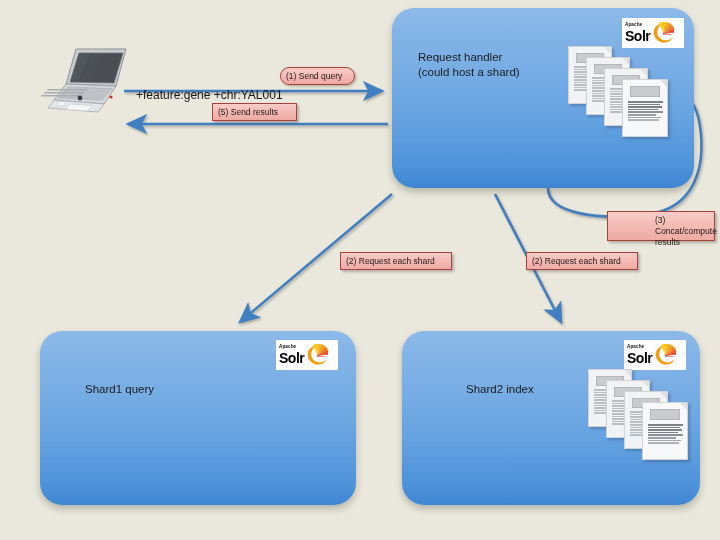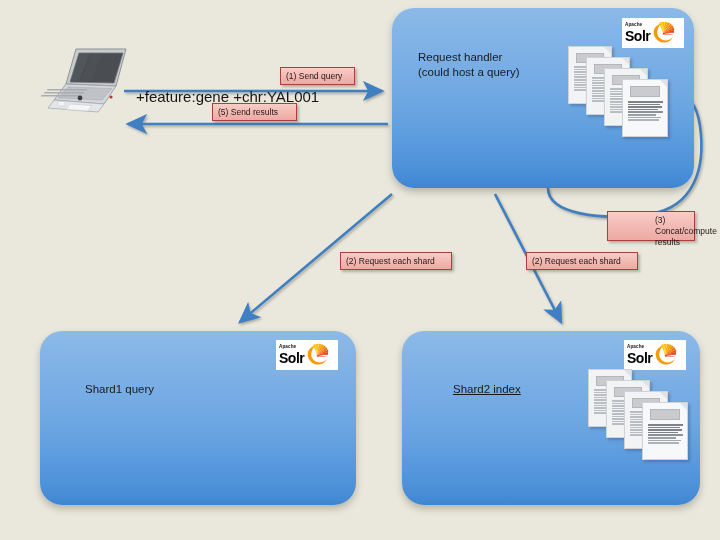--- a/index.html
+++ b/index.html
@@ -108,21 +108,21 @@
     line-height: 11px;
     padding: 3px 5px 4px 5px;
     box-shadow: 1.5px 1.5px 2.5px rgba(80,70,60,0.35);
     box-sizing: border-box;
     white-space: pre-line;
   }
 
   
   .freetext {
     position: absolute;
-    font-size: 15px;
+    font-size: 12px;
     color: #151515;
     white-space: nowrap;
     margin-top: 18px;
   }
 
   
   .laptop { position: absolute; }
 
   svg.arrows {
     position: absolute;
@@ -189,21 +189,21 @@
         <circle cx="40" cy="60" r="2.4" fill="#3a3d40"></circle>
         <circle cx="71" cy="59" r="1.6" fill="#c0392b"></circle>
       </g>
     </svg>
   </div>
 
   <div class="freetext" style="left:136px; top:70px;">+feature:gene +chr:YAL001</div>
 
   <div class="node" style="left:392px; top:8px; width:302px; height:180px;">
     <div class="node-label" style="left:26px; top:42px;">Request handler
-(could host a query)</div>
+(could host a shard)</div>
 
     <div class="solr-logo" style="right:10px; top:10px; width:62px; height:30px;">
       <div class="solr-text">
         <span class="solr-apache">Apache</span>
         <span class="solr-word">Solr</span>
       </div>
       <svg class="solr-mark" width="24" height="24" viewBox="0 0 24 24">
         <g transform="translate(12,12)">
           <g>
             <path d="M0,0 L11,-3 L11,-0.2 Z" fill="#e8401f"></path>
@@ -310,21 +310,21 @@
             <path d="M0,0 L-0.3,1.4 L10.5,1.6 Z" fill="#d8341c"></path>
           </g>
           <path d="M-1.5,-9.5 C -8,-8 -11,-2 -8.4,3.4 C -6.2,8 -1.2,10.2 3.6,9.2 C 6.6,8.6 8.8,6.6 9.8,4
                    C 7.6,6.6 4.4,7.9 1.2,7.3 C -3.6,6.4 -6.6,2.2 -5.6,-2.2 C -5,-5.2 -3.4,-8 -1.5,-9.5 Z" fill="#f79a0c"></path>
         </g>
       </svg>
     </div>
   </div>
 
   <div class="node" style="left:402px; top:331px; width:298px; height:174px;">
-    <div class="node-label" style="left:51px; top:51px;text-decoration:underline;">Shard2 index</div>
+    <div class="node-label" style="left:64px; top:51px;">Shard2 index</div>
 
     <div class="solr-logo" style="right:14px; top:9px; width:62px; height:30px;">
       <div class="solr-text">
         <span class="solr-apache">Apache</span>
         <span class="solr-word">Solr</span>
       </div>
       <svg class="solr-mark" width="24" height="24" viewBox="0 0 24 24">
         <g transform="translate(12,12)">
           <g>
             <path d="M0,0 L11,-3 L11,-0.2 Z" fill="#e8401f"></path>
@@ -402,24 +402,24 @@
           <div class="ln" style="width:30px; background:#7e8286"></div>
           <div class="ln" style="width:35px; background:#8d9195"></div>
           <div class="ln" style="width:28px; background:#9aa0a4"></div>
           <div class="ln" style="width:33px; background:#a4a8ac"></div>
           <div class="ln" style="width:31px; background:#b0b4b8"></div>
         </div>
       </div>
     </div>
   </div>
 
-  <div class="callout" style="left:280px; top:67px; width:75px; height:18px;">(1) Send query</div>
+  <div class="callout" style="left:280px; top:67px; width:75px; height:18px;border-radius:9px;">(1) Send query</div>
 
   <div class="callout" style="left:212px; top:103px; width:85px; height:18px;">(5) Send results</div>
 
   <div class="callout" style="left:340px; top:252px; width:112px; height:18px;">(2) Request each shard</div>
 
   <div class="callout" style="left:526px; top:252px; width:112px; height:18px;">(2) Request each shard</div>
 
-  <div class="callout" style="left:607px; top:211px; width:88px; height:30px;padding-left:47px;">(3) Concat/compute
+  <div class="callout" style="left:607px; top:211px; width:108px; height:30px;padding-left:47px;">(3) Concat/compute
 results</div>
 
 </div>
 
 </body></html>

